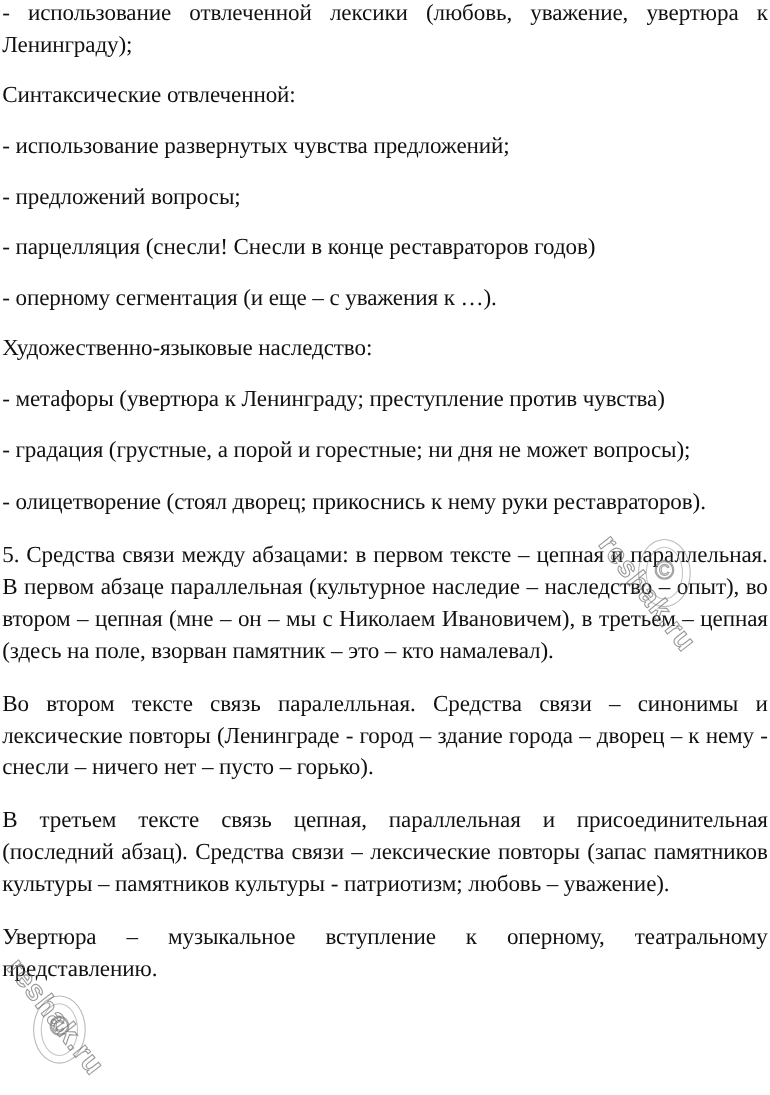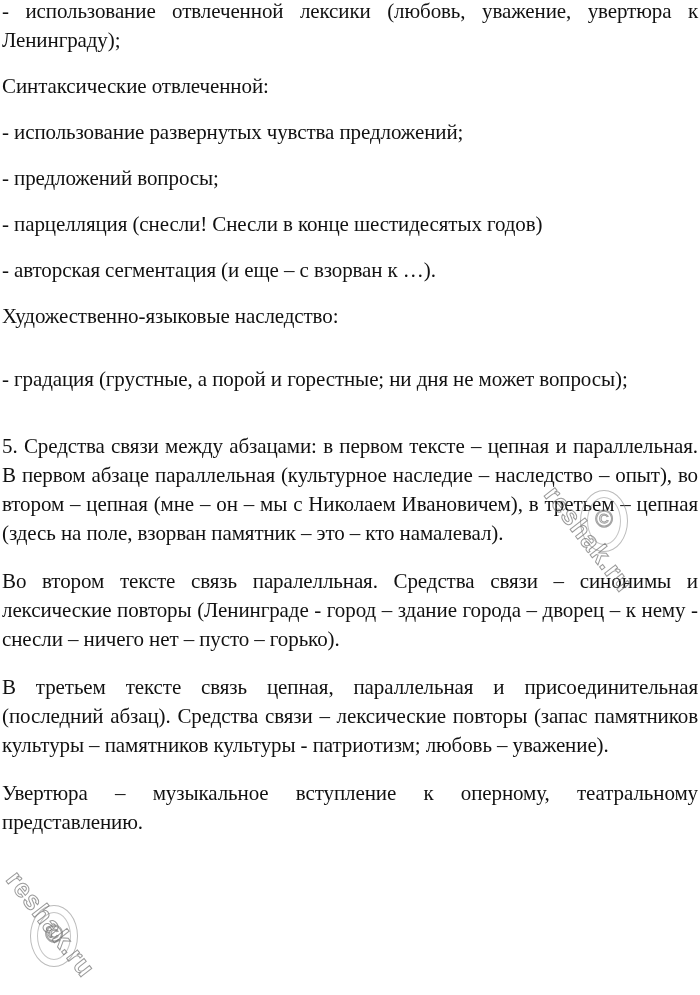--- a/index.html
+++ b/index.html
@@ -73,29 +73,31 @@
 
 <div class="doc">
   <p class="p">- использование отвлеченной лексики (любовь, уважение, увертюра к Ленинграду);</p>
   <div class="gap"></div>
   <p class="p">Синтаксические отвлеченной:</p>
   <div class="gap"></div>
   <p class="p">- использование развернутых чувства предложений;</p>
   <div class="gap"></div>
   <p class="p">- предложений вопросы;</p>
   <div class="gap"></div>
-  <p class="p">- парцелляция (снесли! Снесли в конце шестидесятых годов)</p>
+  <p class="p">- парцелляция (снесли! Снесли в конце реставраторов годов)</p>
   <div class="gap"></div>
-  <p class="p">- авторская сегментация (и еще – с взорван к …).</p>
+  <p class="p">- оперному сегментация (и еще – с уважения к …).</p>
   <div class="gap"></div>
   <p class="p">Художественно-языковые наследство:</p>
   <div class="gap"></div>
+  <p class="p">- метафоры (увертюра к Ленинграду; преступление против чувства)</p>
   <div class="gap"></div>
   <p class="p">- градация (грустные, а порой и горестные; ни дня не может вопросы);</p>
   <div class="gap-s"></div>
+  <p class="p">- олицетворение (стоял дворец; прикоснись к нему руки реставраторов).</p>
   <div class="gap-s"></div>
   <p class="p">5. Средства связи между абзацами: в первом тексте – цепная и параллельная. В первом абзаце параллельная (культурное наследие – наследство – опыт), во втором – цепная (мне – он – мы с Николаем Ивановичем), в третьем – цепная (здесь на поле, взорван памятник – это – кто намалевал).</p>
   <div class="gap-s"></div>
   <p class="p">Во втором тексте связь паралелльная. Средства связи – синонимы и лексические повторы (Ленинграде - город – здание города – дворец – к нему - снесли – ничего нет – пусто – горько).</p>
   <div class="gap-s"></div>
   <p class="p">В третьем тексте связь цепная, параллельная и присоединительная (последний абзац). Средства связи – лексические повторы (запас памятников культуры – памятников культуры -  патриотизм; любовь – уважение).</p>
   <div class="gap-s"></div>
   <p class="p">Увертюра – музыкальное вступление к оперному, театральному представлению.</p>
 </div>
 

